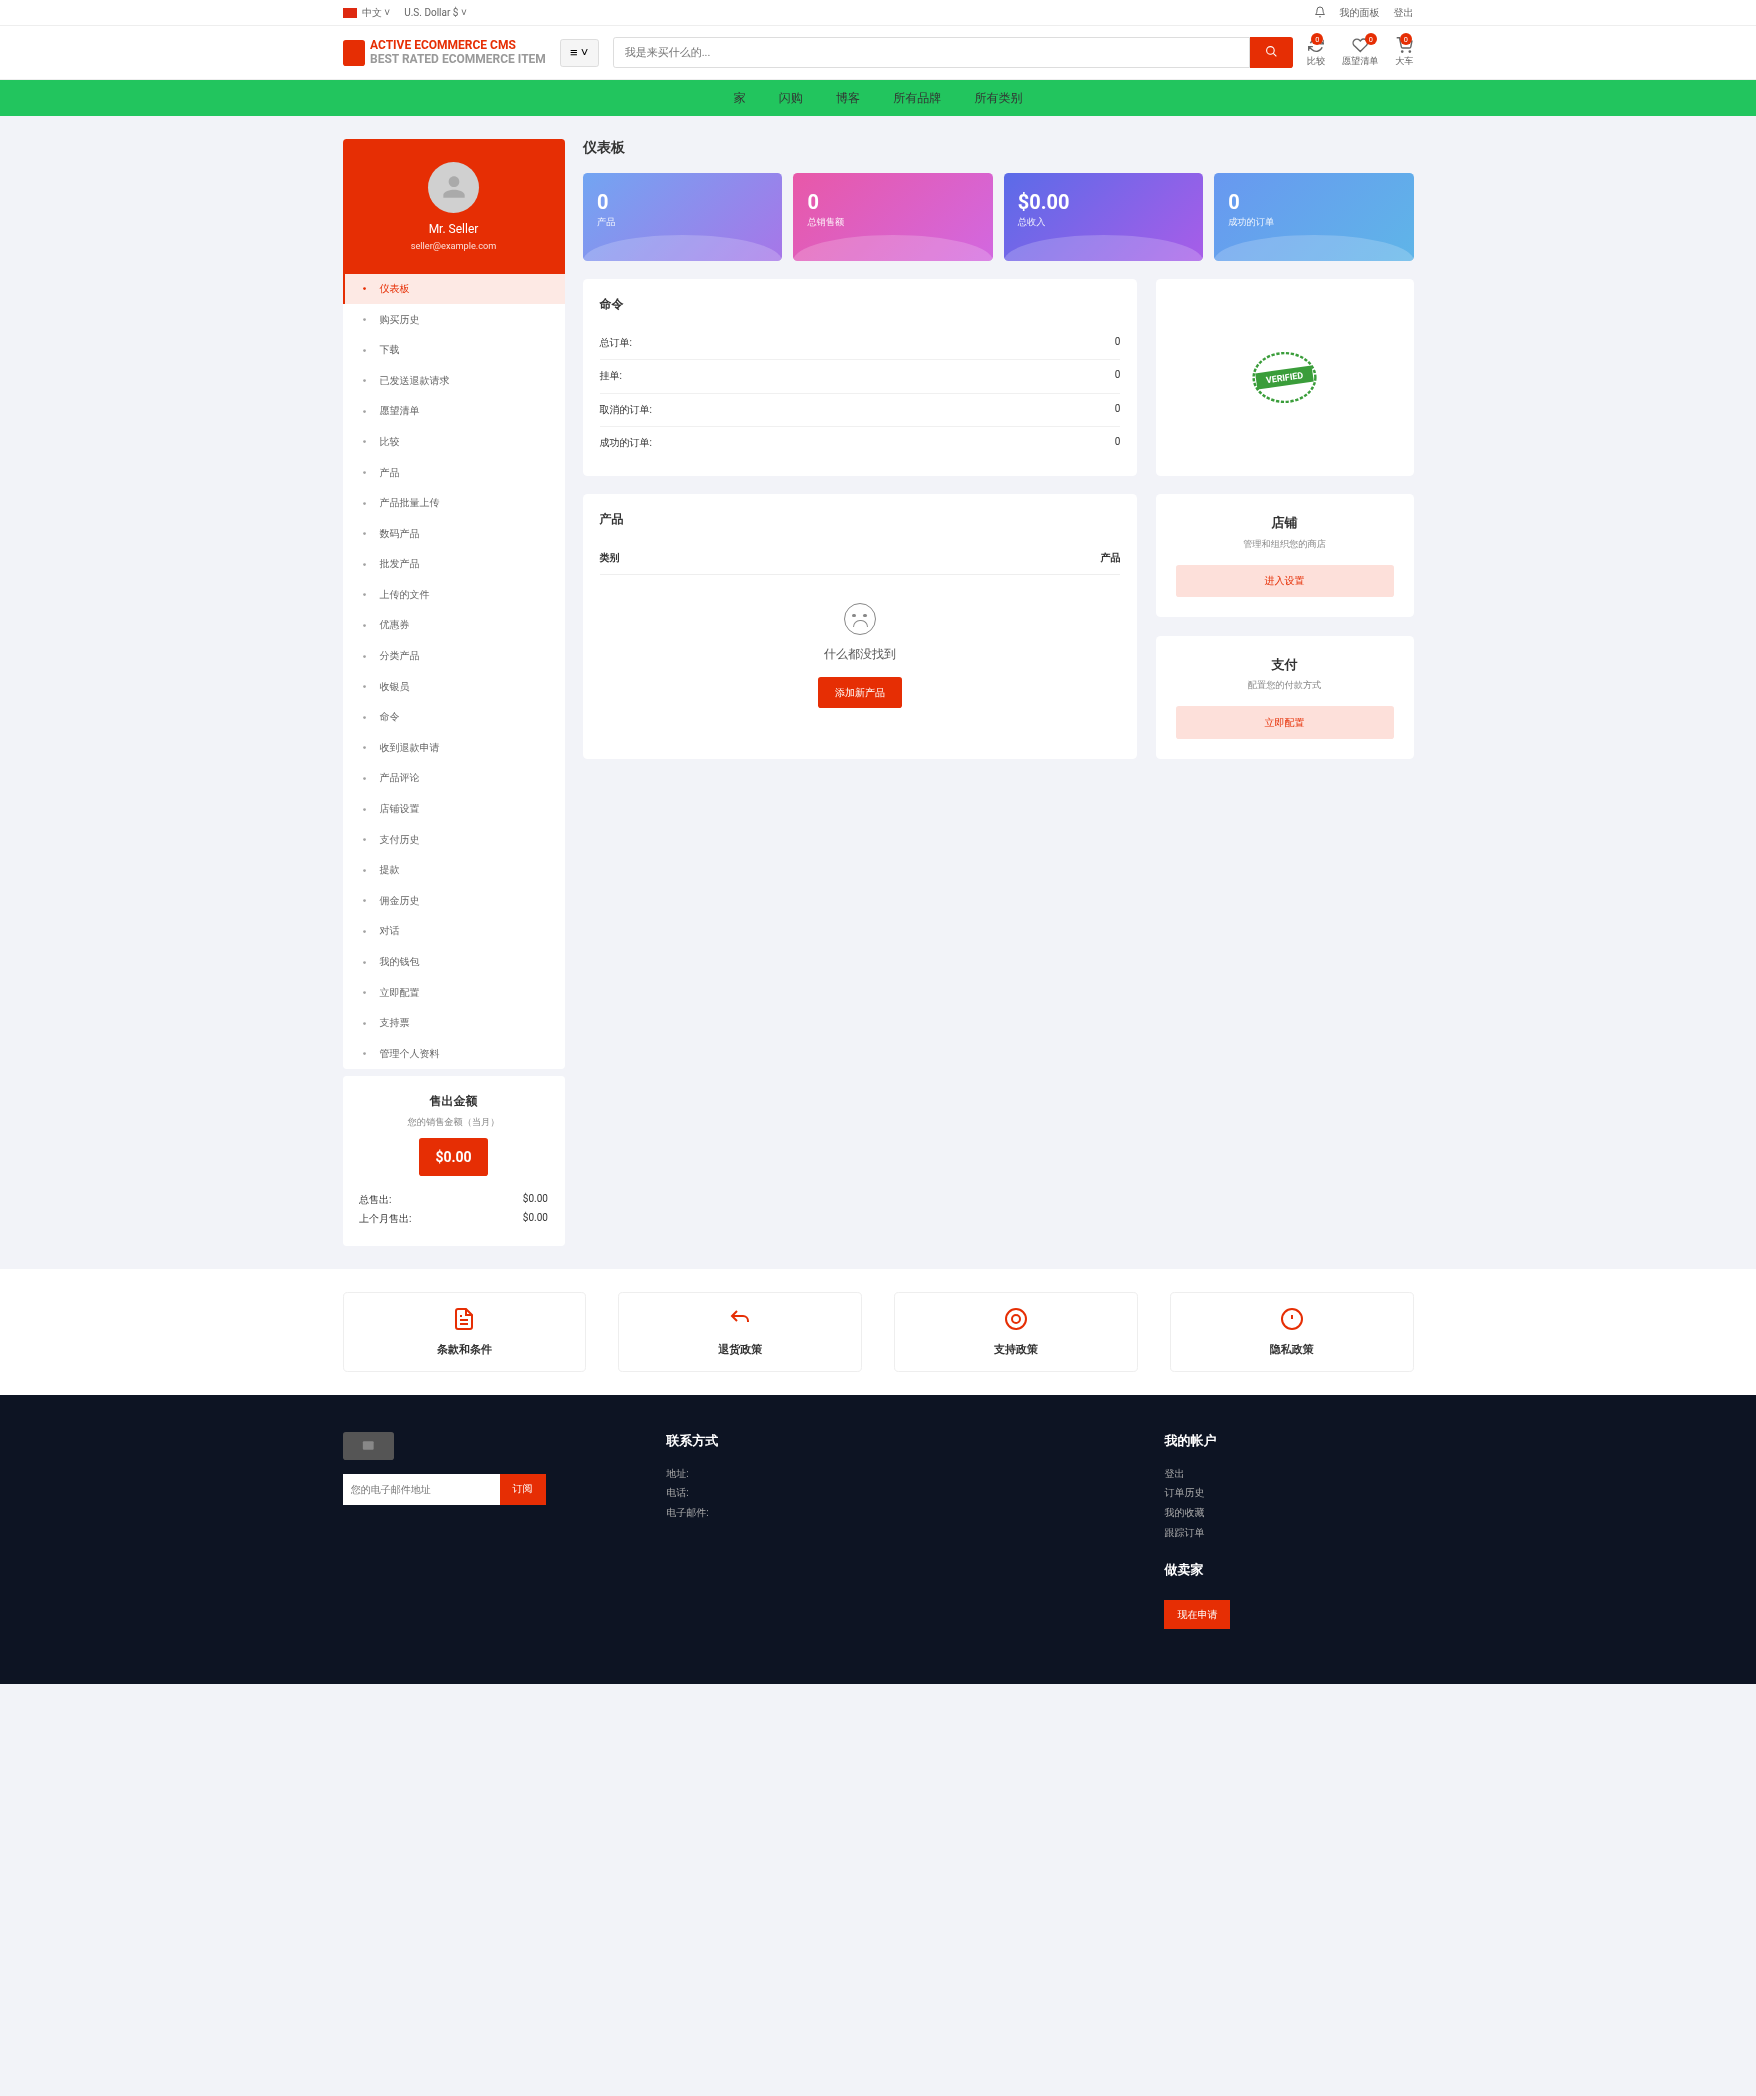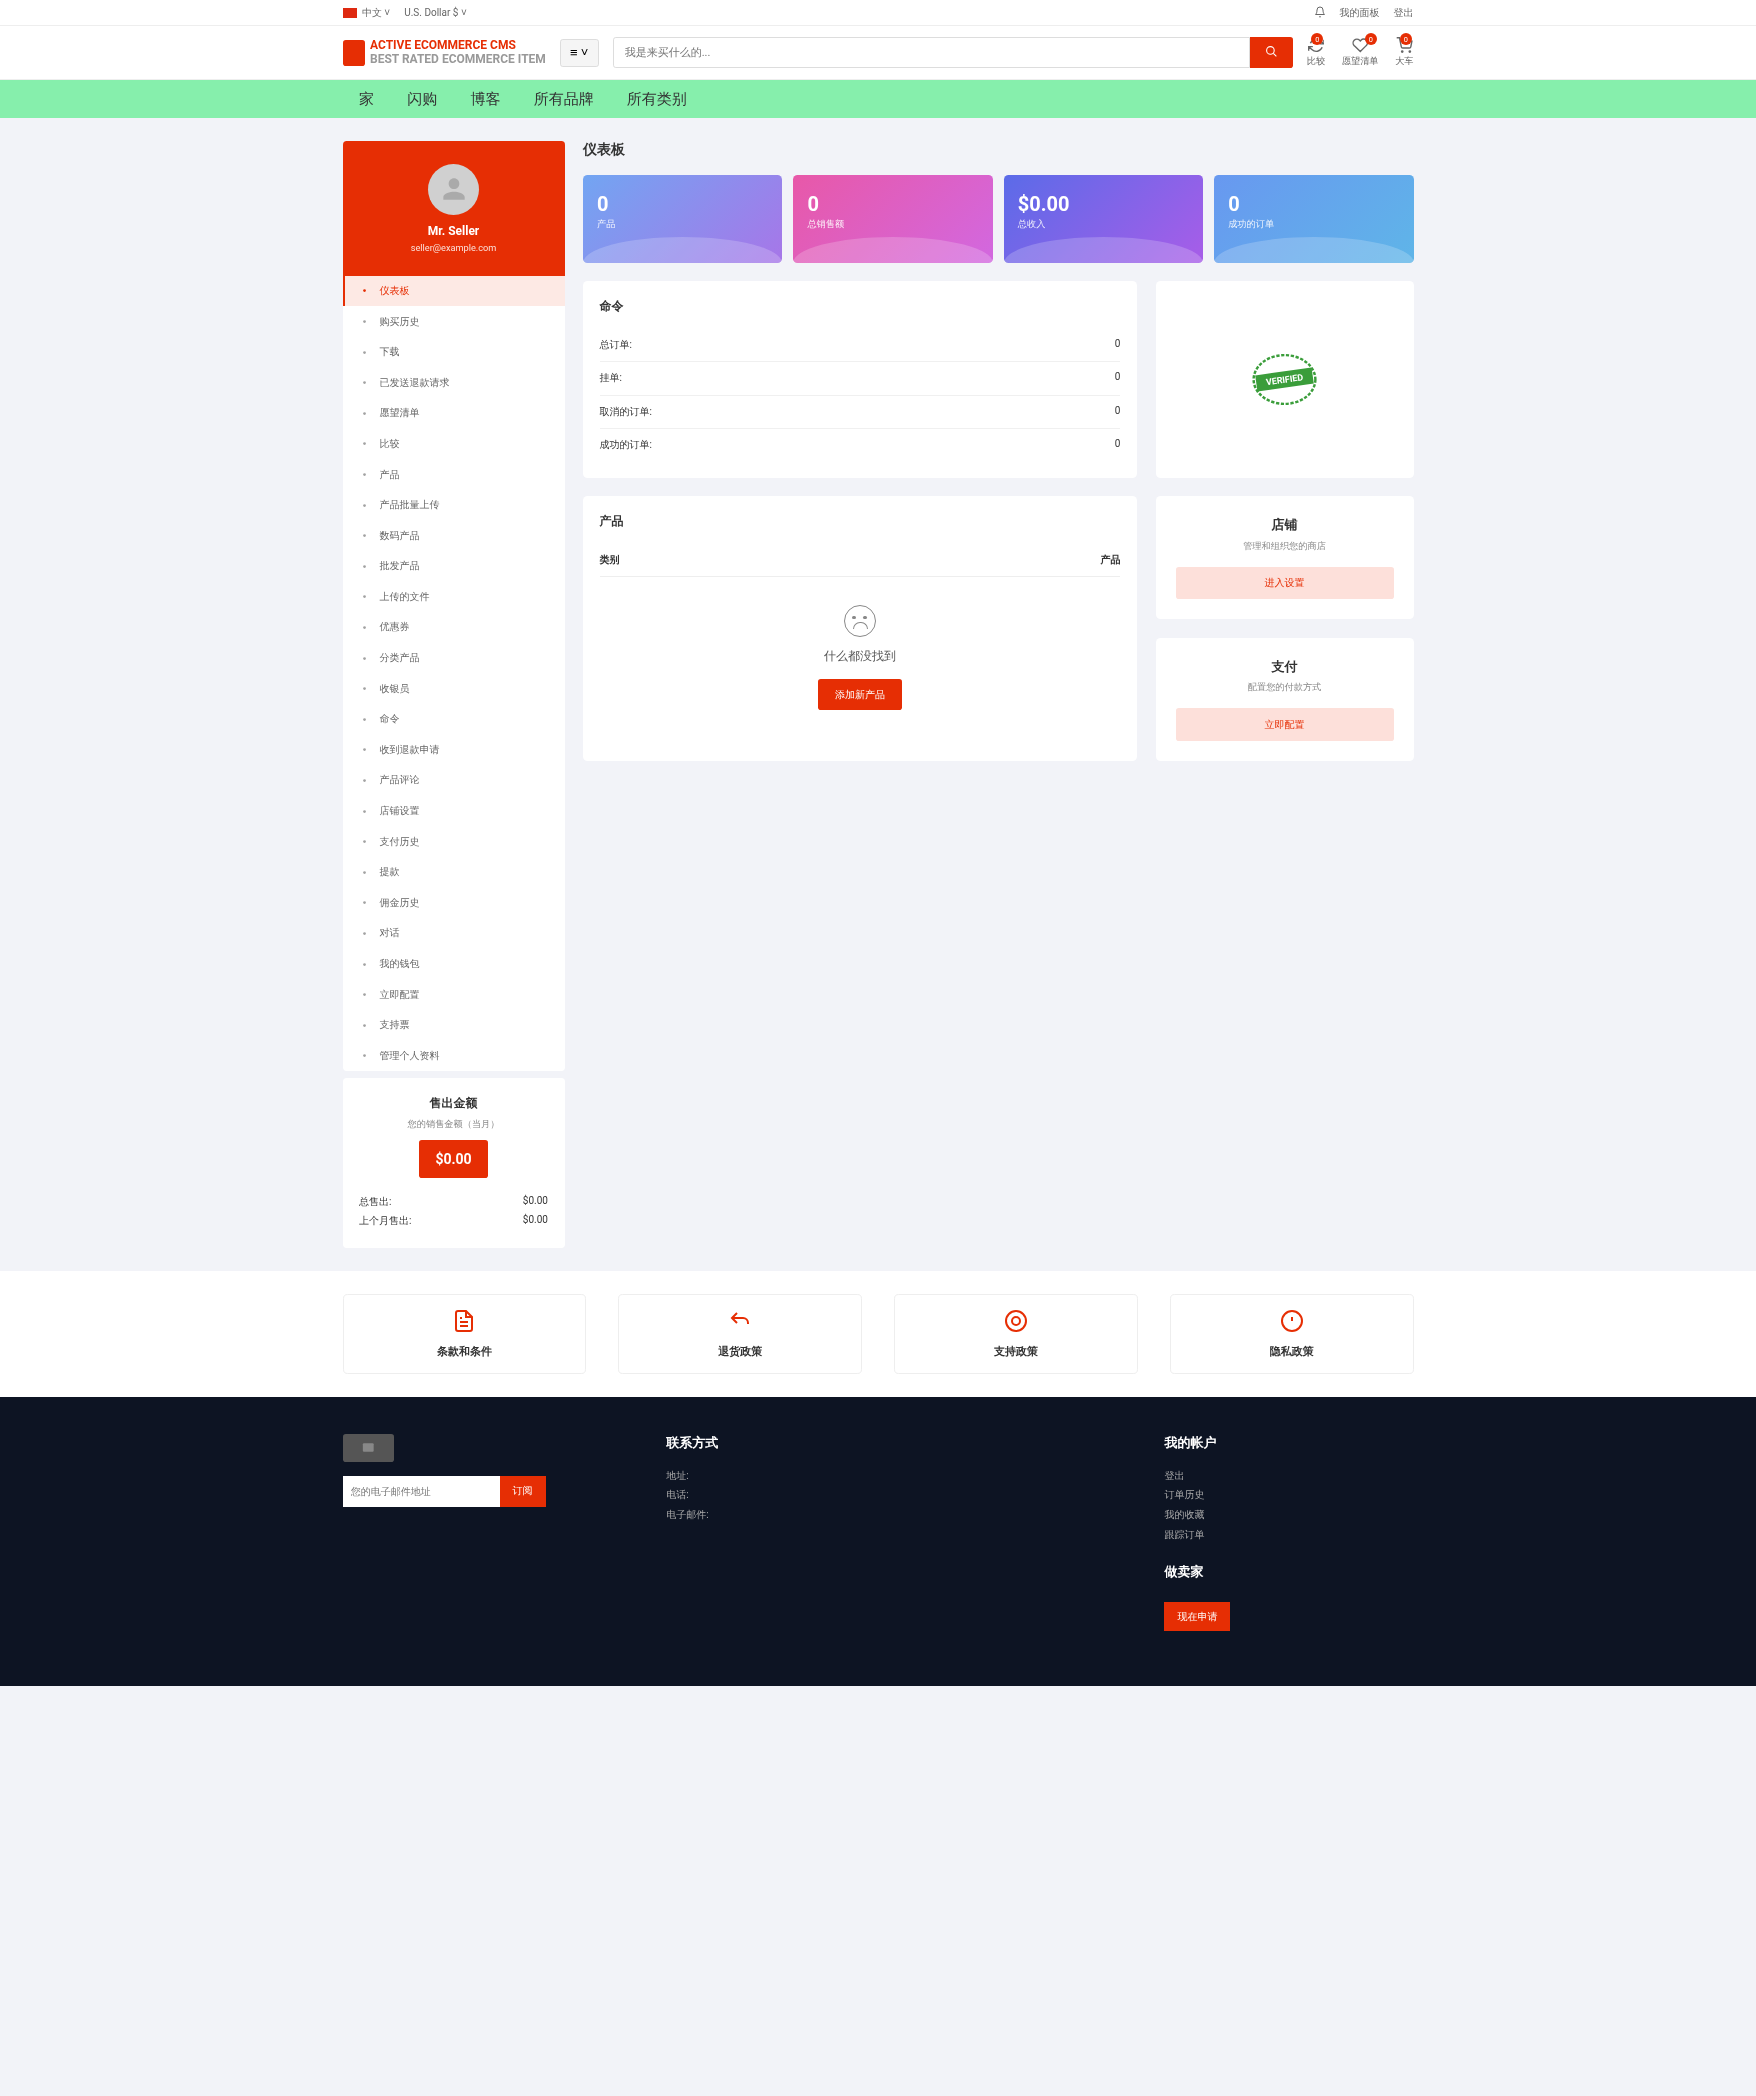--- a/index.html
+++ b/index.html
@@ -18,29 +18,29 @@
 .logo-sub{font-size:12px;color:#999;font-weight:bold}
 .cat-toggle{background:#f5f5f5;border:0.9px solid #ddd;padding:5.5px 9.2px;cursor:pointer;font-size:13px;border-radius:2.8px}
 .search-wrap{flex:1;display:flex}
 .search-input{flex:1;border:0.9px solid #ddd;padding:7.4px 11px;font-size:11px;border-radius:2.8px 0 0 2.8px;outline:none}
 .search-btn{background:#e62e04;border:none;padding:7.4px 14.8px;cursor:pointer;border-radius:0 2.8px 2.8px 0}
 .search-btn svg{width:13px;height:13px;fill:#fff}
 .header-links{display:flex;gap:16.6px}
 .header-link{text-align:center;cursor:pointer;position:relative;font-size:9.2px;color:#666}
 .header-link svg{width:16.6px;height:16.6px;display:block;margin:0 auto 1.8px}
 .badge{position:absolute;top:-3.7px;right:1.8px;background:#e62e04;color:#fff;border-radius:50%;width:12px;height:12px;font-size:7.4px;display:flex;align-items:center;justify-content:center}
-.nav-bar{background:#86efac;border-top:0.9px solid #eee;padding:9.2px 0;text-align:left;font-size:15px}
+.nav-bar{background:#22c55e;border-top:0.9px solid #eee;padding:9.2px 0;text-align:center;font-size:12px}
 .nav-bar a{color:#333;margin:0 16.6px;cursor:pointer}
 .main{padding:23px 0}
 .main .container{display:flex;gap:18.5px}
 .sidebar{width:222px}
 .user-card{background:#e62e04;color:#fff;text-align:center;padding:23px 14px;border-radius:3.7px 3.7px 0 0}
 .avatar{width:51px;height:51px;border-radius:50%;background:#d0d0d0;margin:0 auto 9.2px;display:flex;align-items:center;justify-content:center}
 .avatar svg{width:32px;height:32px;fill:#aaa}
-.user-name{font-size:12px;font-weight:700;margin-bottom:3.7px}
+.user-name{font-size:12px;font-weight:400;margin-bottom:3.7px}
 .user-email{font-size:9.2px;opacity:.85}
 .menu{background:#fff;border-radius:0 0 3.7px 3.7px}
 .menu-item{display:flex;align-items:center;gap:9.2px;padding:8.3px 14.8px;font-size:10px;color:#666;cursor:pointer;border-left:2.8px solid transparent}
 .menu-item.active{background:#fde9e4;color:#e62e04;border-left-color:#e62e04}
 .menu-icon{width:11px;height:11px;opacity:.6}
 .menu-item.active .menu-icon{opacity:1}
 .sales-box{background:#fff;padding:16.6px;text-align:center;margin-top:7.4px;border-radius:3.7px}
 .sales-title{font-size:12px;font-weight:bold;margin-bottom:5.5px}
 .sales-sub{font-size:9.2px;color:#888;margin-bottom:9.2px}
 .sales-amount{background:#e62e04;color:#fff;padding:11px;font-size:14px;font-weight:bold;border-radius:2.8px;display:inline-block;min-width:69px;margin-bottom:14px}

